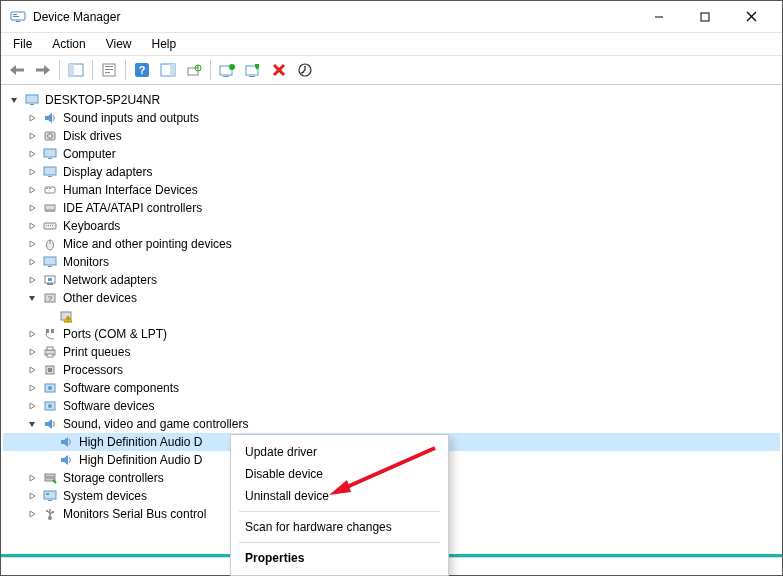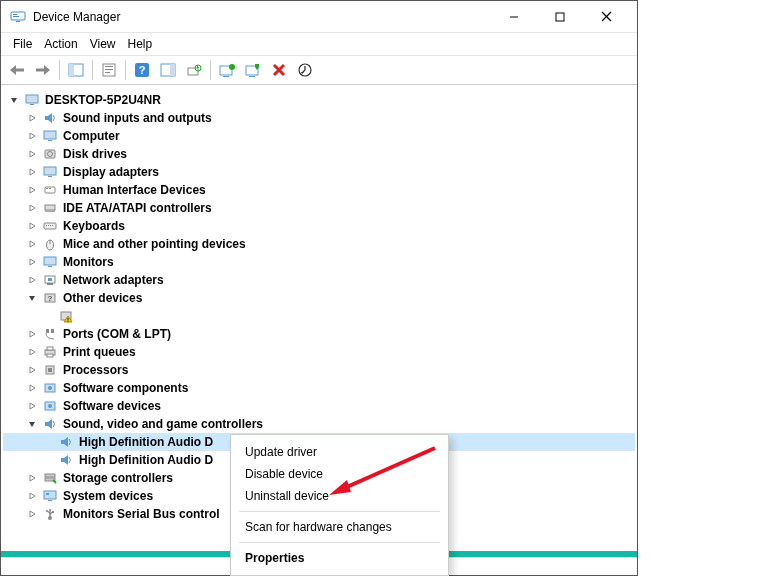--- a/index.html
+++ b/index.html
@@ -1,28 +1,28 @@
 <!DOCTYPE html>
 <html><head>
 <meta charset="utf-8">
 <style>
   * { box-sizing: border-box; margin: 0; padding: 0; }
   body { font-family: "Segoe UI", Tahoma, sans-serif; font-size: 12px; background: #fff; width: 783px; height: 576px; overflow: hidden; position: relative; }
-  .window { border: 1px solid #555; width: 638px; height: 576px; display: flex; flex-direction: column; background: #fff; }
+  .window { border: 1px solid #555; width: 783px; height: 576px; display: flex; flex-direction: column; background: #fff; }
   .titlebar { height: 32px; display: flex; align-items: center; padding: 0 8px; border-bottom: 1px solid #e5e5e5; }
   .titlebar .icon-slot { width: 18px; height: 18px; display:flex; align-items:center; justify-content:center; margin-right: 6px; }
   .titlebar .title { flex: 1; font-size: 12px; }
   .winbtn { width: 46px; height: 30px; display:flex; align-items:center; justify-content:center; font-size: 14px; }
-  .menubar { height: 22px; display:flex; align-items:center; gap: 0; padding: 0 6px; }
+  .menubar { height: 22px; display:flex; align-items:center; gap: 8px; padding: 0 6px; }
   .menubar span { padding: 2px 6px; font-size: 12px; }
   .toolbar { height: 30px; border-top: 1px solid #e5e5e5; border-bottom: 1px solid #ccc; display:flex; align-items:center; gap: 2px; padding: 0 4px; }
   .tbtn { width: 24px; height: 24px; display:flex; align-items:center; justify-content:center; color:#555; position:relative; }
   .tbtn svg { display:block; }
   .sep { width:1px; height:20px; background:#ccc; margin:0 2px; }
-  .content { flex:1; overflow:auto; padding: 6px 2px; border-bottom:6px solid #14b8a6;font-weight:bold; }
+  .content { flex:1; overflow:auto; padding: 6px 2px; border-bottom:3px solid #14b8a6; }
   .tree ul { list-style:none; }
   .row { display:flex; align-items:center; height:18px; white-space:nowrap; }
   .chev { width:14px; height:14px; display:flex; align-items:center; justify-content:center; color:#666; font-size:10px; margin-right:2px;}
   .iconbox { width:18px; height:16px; display:flex; align-items:center; justify-content:center; margin-right:4px; }
   .lbl { font-size:12px; }
   .sel { background:#cce8ff; }
   .statusbar { height:18px; border-top:1px solid #ddd; }
   .contextmenu { position:absolute; left:230px; top:434px; width:219px; background:#fff; border:1px solid #ccc; box-shadow:4px 4px 8px rgba(0,0,0,0.18); padding:6px 0; z-index:50; font-size:12px; }
   .contextmenu .mi { padding:4px 14px; }
   .contextmenu .msep { height:1px; background:#ddd; margin:4px 8px; }
@@ -186,41 +186,41 @@
               </li>
               <li>
                 <div class="row" style="padding-left:22px">
                   <span class="chev">
                     <svg width="10" height="10">
                       <path d="M3 2 L8 5 L3 8 Z" fill="none" stroke="#888"></path>
                     </svg>
                   </span>
                   <span class="iconbox">
                     <svg width="14" height="14">
+                      <rect x="2" y="3" width="10" height="8" rx="1" fill="#ddd" stroke="#888"></rect>
+                      <circle cx="7" cy="7" r="2.5" fill="none" stroke="#888"></circle>
+                    </svg>
+                  </span>
+                  <span class="lbl">Disk drives</span>
+                </div>
+              </li>
+              <li>
+                <div class="row" style="padding-left:22px">
+                  <span class="chev">
+                    <svg width="10" height="10">
+                      <path d="M3 2 L8 5 L3 8 Z" fill="none" stroke="#888"></path>
+                    </svg>
+                  </span>
+                  <span class="iconbox">
+                    <svg width="14" height="14">
                       <rect x="1" y="2" width="12" height="8" fill="#cde" stroke="#5b9bd5"></rect>
                       <rect x="5" y="11" width="4" height="1" fill="#5b9bd5"></rect>
                     </svg>
                   </span>
                   <span class="lbl">Computer</span>
-                </div>
-              </li>
-              <li>
-                <div class="row" style="padding-left:22px">
-                  <span class="chev">
-                    <svg width="10" height="10">
-                      <path d="M3 2 L8 5 L3 8 Z" fill="none" stroke="#888"></path>
-                    </svg>
-                  </span>
-                  <span class="iconbox">
-                    <svg width="14" height="14">
-                      <rect x="2" y="3" width="10" height="8" rx="1" fill="#ddd" stroke="#888"></rect>
-                      <circle cx="7" cy="7" r="2.5" fill="none" stroke="#888"></circle>
-                    </svg>
-                  </span>
-                  <span class="lbl">Disk drives</span>
                 </div>
               </li>
               <li>
                 <div class="row" style="padding-left:22px">
                   <span class="chev">
                     <svg width="10" height="10">
                       <path d="M3 2 L8 5 L3 8 Z" fill="none" stroke="#888"></path>
                     </svg>
                   </span>
                   <span class="iconbox">

